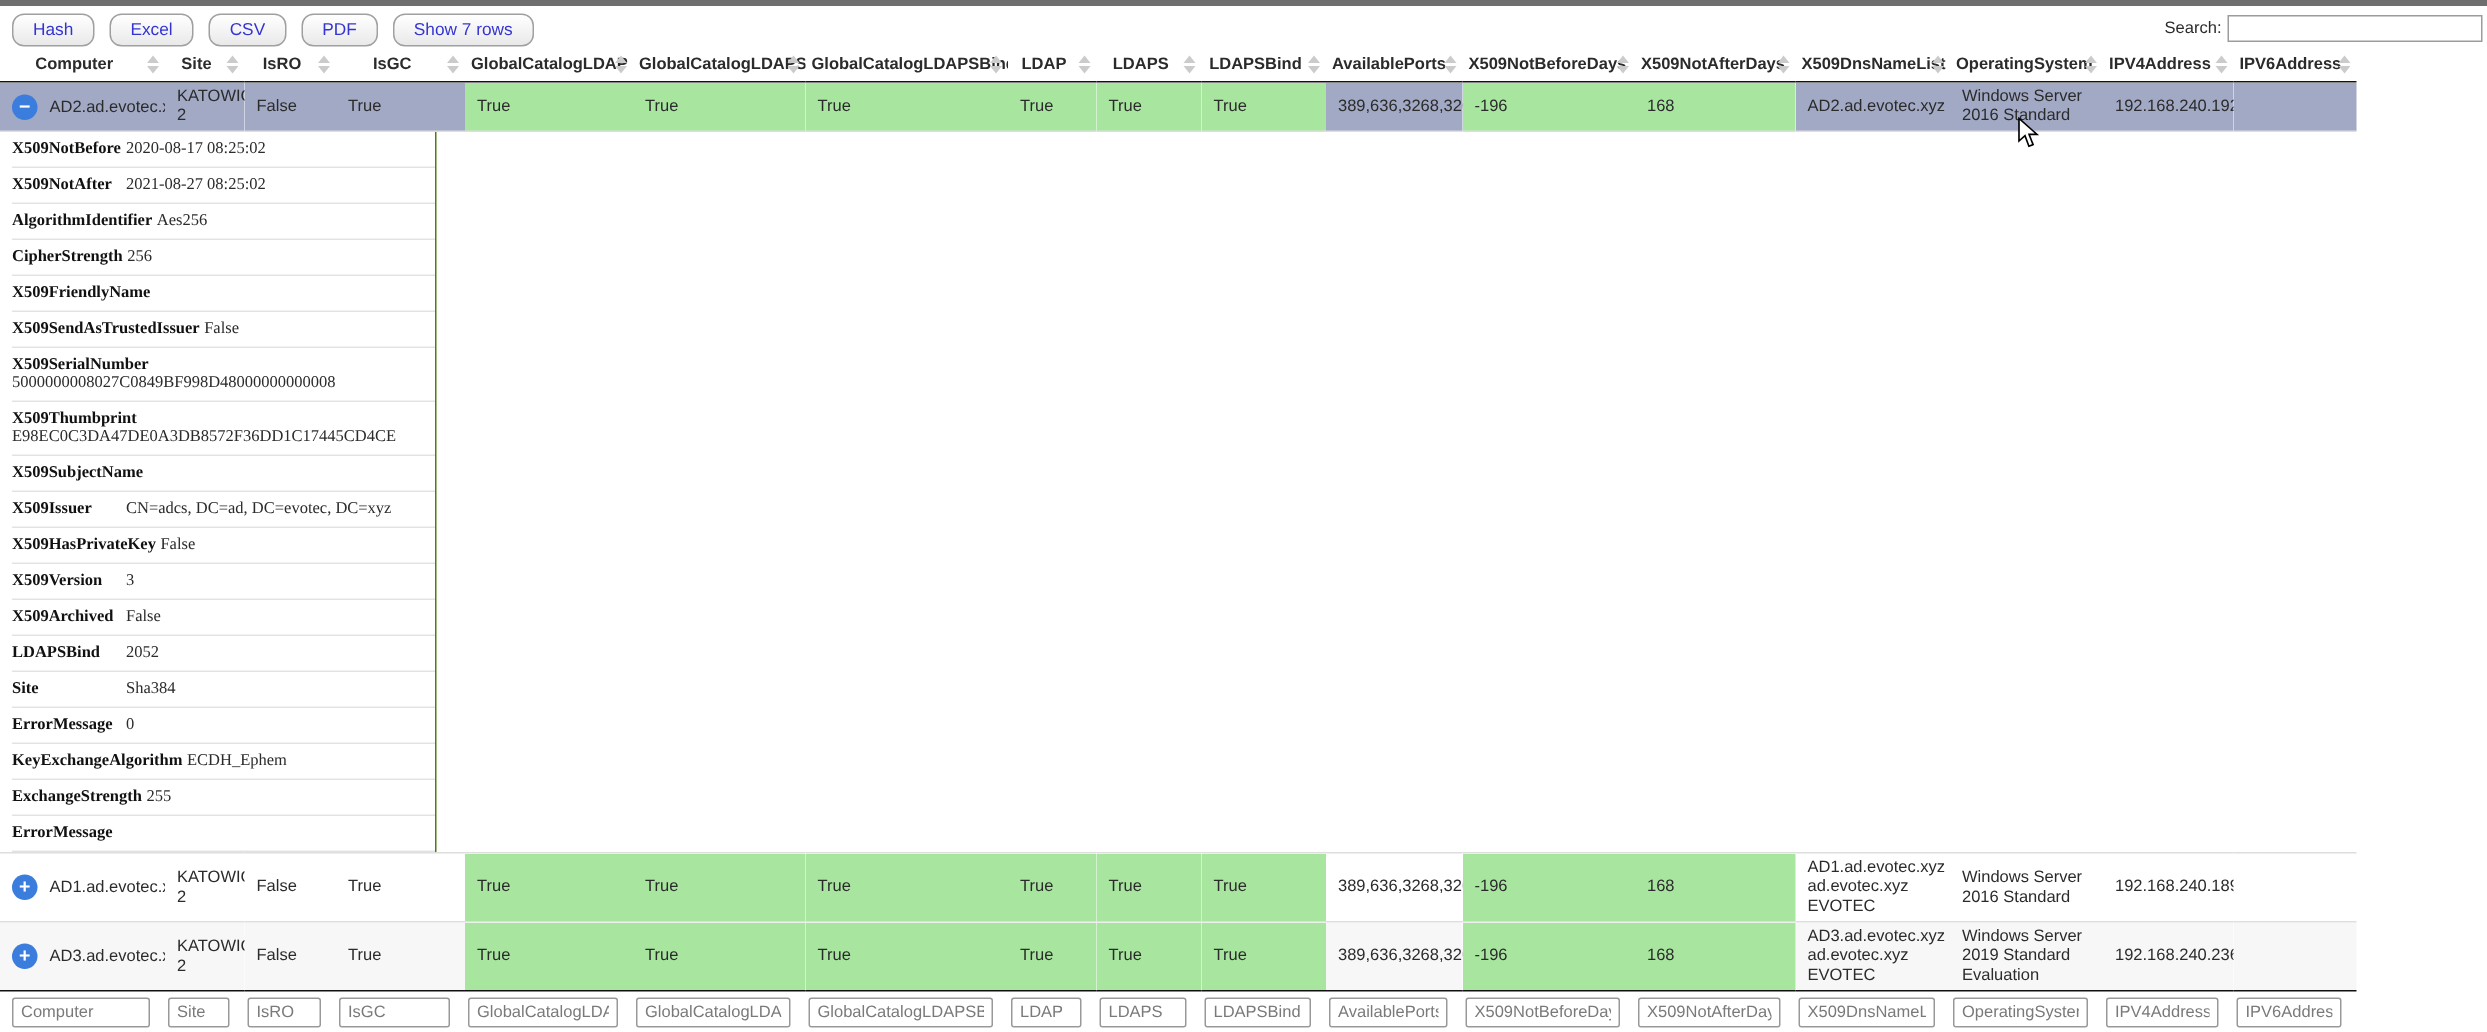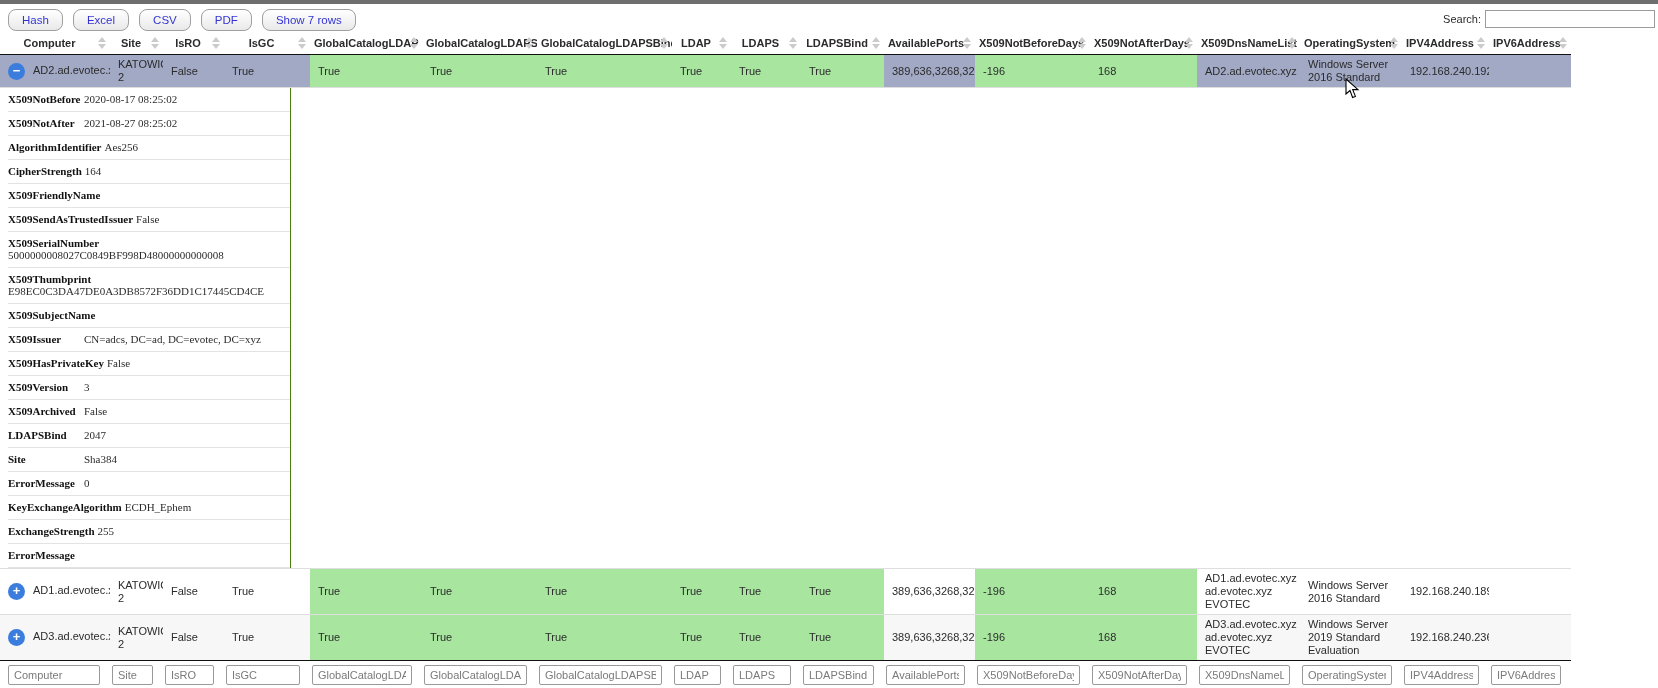--- a/index.html
+++ b/index.html
@@ -201,31 +201,31 @@
         <td class="cell-os">Windows Server 2016 Standard</td>
         <td>192.168.240.192</td>
         <td></td>
       </tr>
       <tr class="child-row">
         <td colspan="17">
           <ul class="detail">
             <li><span class="dlabel">X509NotBefore</span><span class="dvalue">2020-08-17 08:25:02</span></li>
             <li><span class="dlabel">X509NotAfter</span><span class="dvalue">2021-08-27 08:25:02</span></li>
             <li><span class="dlabel">AlgorithmIdentifier</span><span class="dvalue">Aes256</span></li>
-            <li><span class="dlabel">CipherStrength</span><span class="dvalue">164</span></li>
+            <li><span class="dlabel">CipherStrength</span><span class="dvalue">256</span></li>
             <li><span class="dlabel">X509FriendlyName</span><span class="dvalue"></span></li>
             <li><span class="dlabel">X509SendAsTrustedIssuer</span><span class="dvalue">False</span></li>
             <li><span class="dlabel">X509SerialNumber</span><span class="dvalue">5000000008027C0849BF998D48000000000008</span></li>
             <li><span class="dlabel">X509Thumbprint</span><span class="dvalue">E98EC0C3DA47DE0A3DB8572F36DD1C17445CD4CE</span></li>
             <li><span class="dlabel">X509SubjectName</span><span class="dvalue"></span></li>
             <li><span class="dlabel">X509Issuer</span><span class="dvalue">CN=adcs, DC=ad, DC=evotec, DC=xyz</span></li>
             <li><span class="dlabel">X509HasPrivateKey</span><span class="dvalue">False</span></li>
             <li><span class="dlabel">X509Version</span><span class="dvalue">3</span></li>
             <li><span class="dlabel">X509Archived</span><span class="dvalue">False</span></li>
-            <li><span class="dlabel">LDAPSBind</span><span class="dvalue">2047</span></li>
+            <li><span class="dlabel">LDAPSBind</span><span class="dvalue">2052</span></li>
             <li><span class="dlabel">Site</span><span class="dvalue">Sha384</span></li>
             <li><span class="dlabel">ErrorMessage</span><span class="dvalue">0</span></li>
             <li><span class="dlabel">KeyExchangeAlgorithm</span><span class="dvalue">ECDH_Ephem</span></li>
             <li><span class="dlabel">ExchangeStrength</span><span class="dvalue">255</span></li>
             <li><span class="dlabel">ErrorMessage</span><span class="dvalue"></span></li>
           </ul>
         </td>
       </tr>
       <tr class="main-row row-tall">
         <td class="col0"><span class="toggle">+</span><span>AD1.ad.evotec.xyz</span></td>

